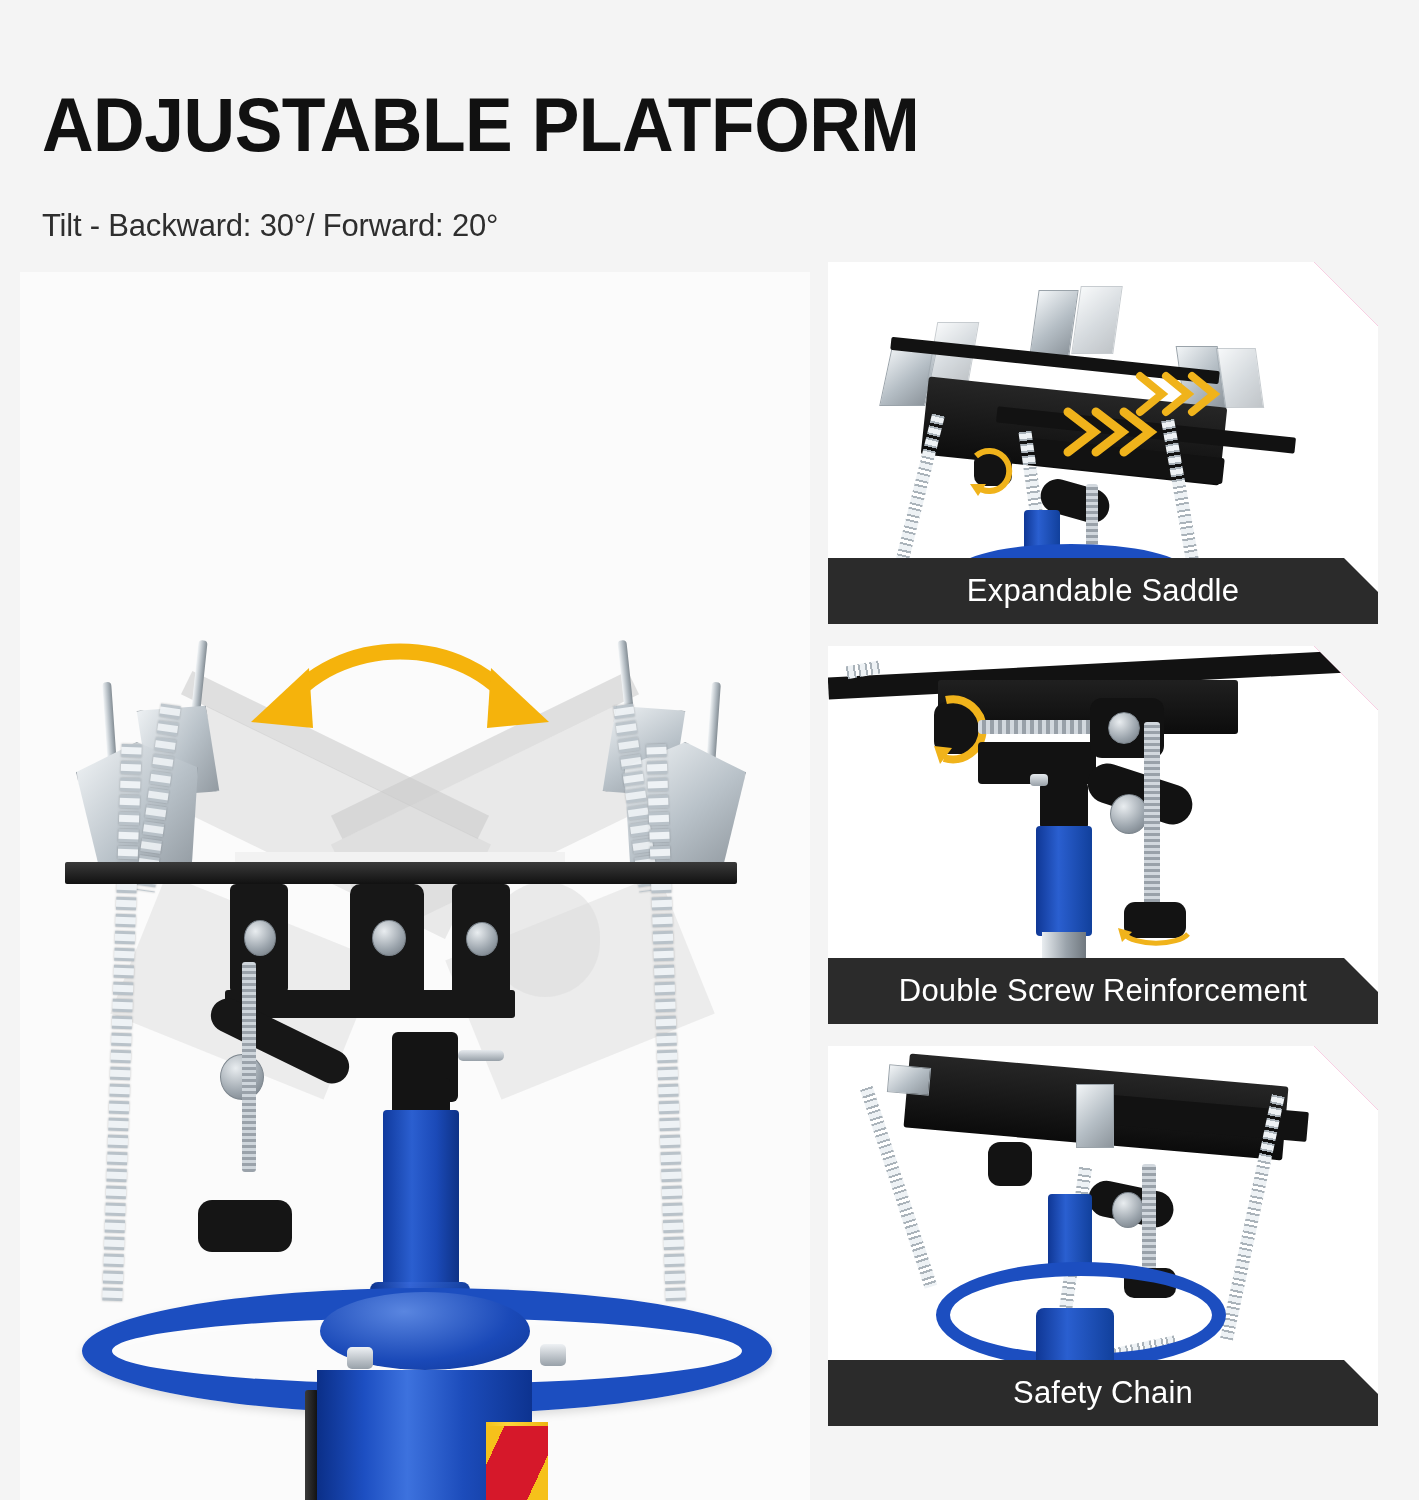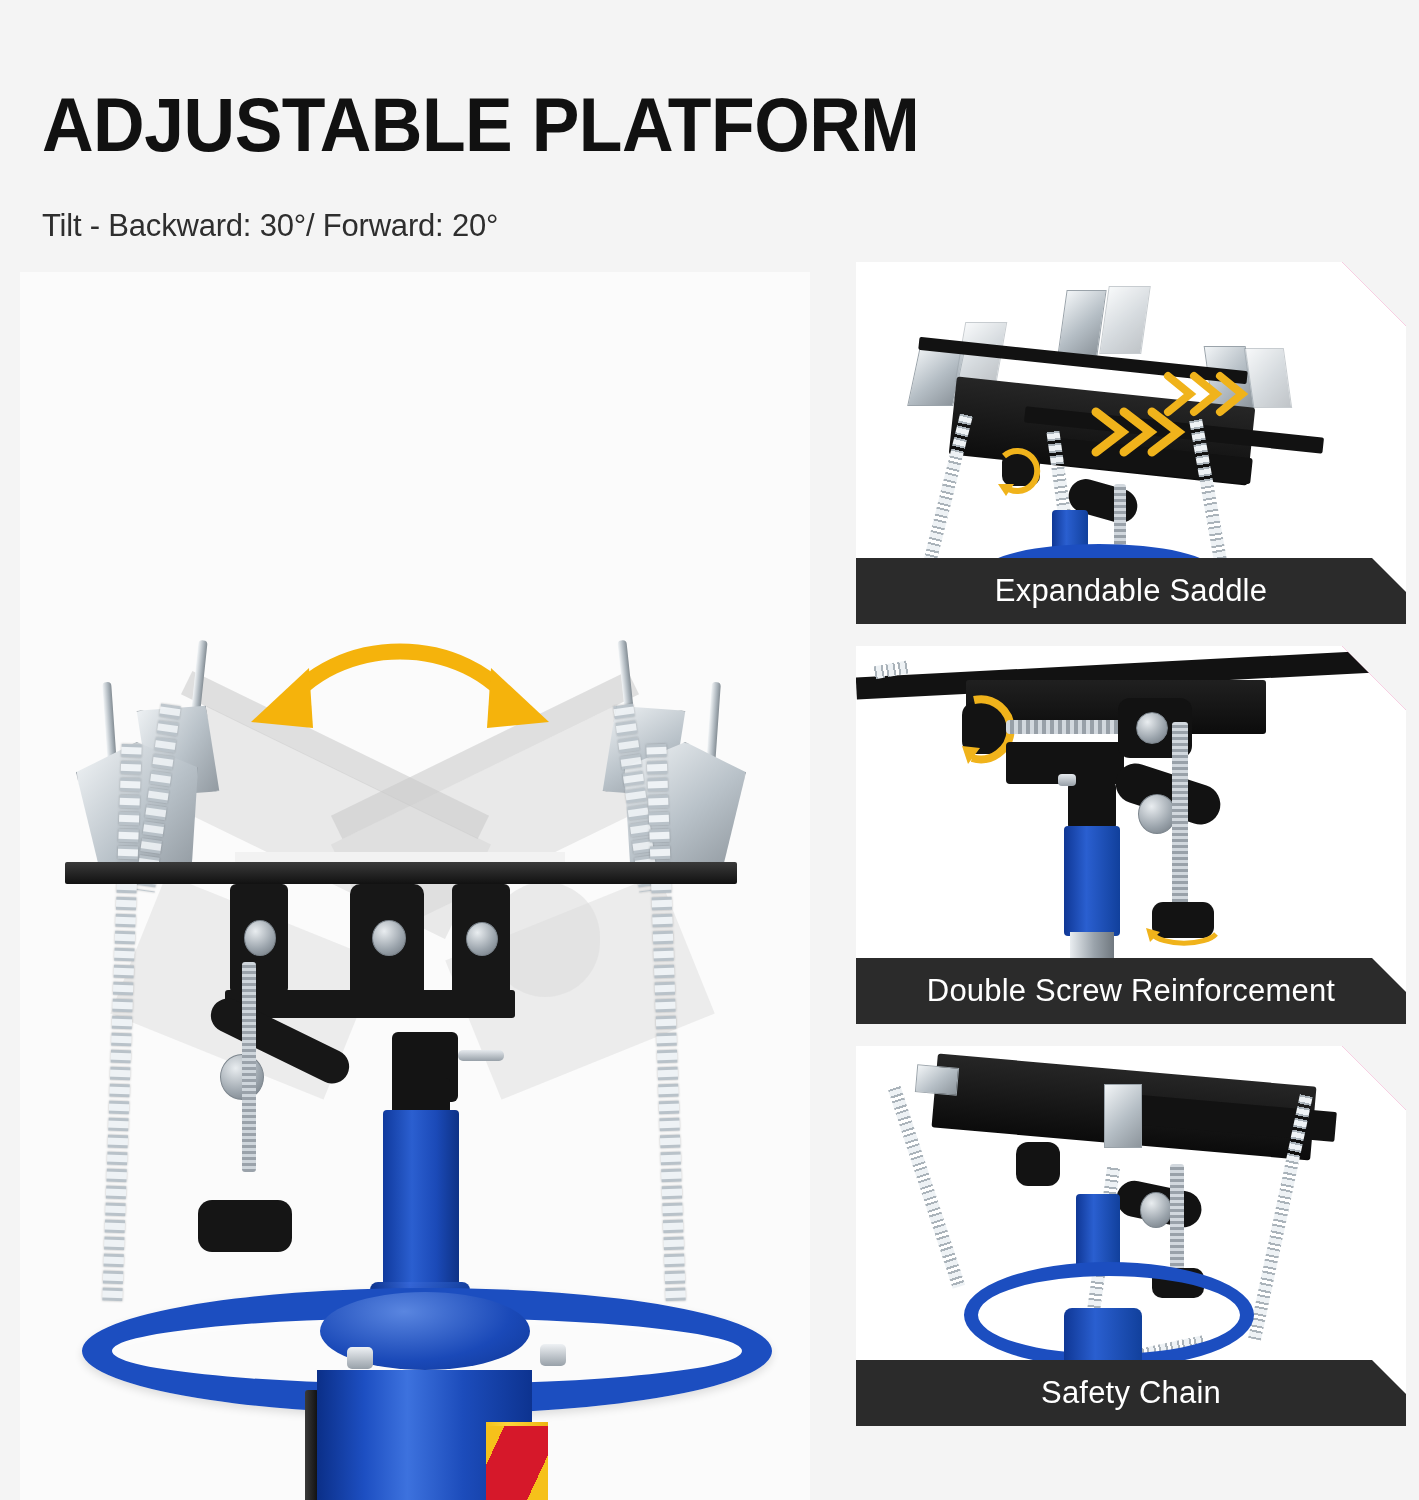--- a/index.html
+++ b/index.html
@@ -153,21 +153,21 @@
   .brk-r2{left:586px;top:430px;width:74px;height:96px;transform:rotate(14deg);clip-path:polygon(0 12%,90% 0,100% 88%,10% 100%);}
   .rod{position:absolute;width:9px;border-radius:4px;
     background:linear-gradient(90deg,#f2f5f7,#aeb7be 60%,#848d94);}
   .rd1{left:172px;top:368px;height:128px;transform:rotate(6deg);}
   .rd2{left:604px;top:368px;height:128px;transform:rotate(-6deg);}
   .rd3{left:86px;top:410px;height:112px;transform:rotate(-4deg);}
   .rd4{left:688px;top:410px;height:112px;transform:rotate(4deg);}
 
   
   .panel{
-    position:absolute;left:836px;width:550px;
+    position:absolute;left:808px;width:550px;
     background:#ec4899;
     box-shadow:0 1px 4px rgba(0,0,0,.14);
     overflow:hidden;
     clip-path:polygon(0 0, calc(100% - 64px) 0, 100% 64px, 100% 100%, 0 100%);
   }
   .p1{top:262px;height:362px;}
   .p2{top:646px;height:378px;}
   .p3{top:1046px;height:380px;}
 
   .photo{position:absolute;inset:0;background:#ffffff;overflow:hidden;}

